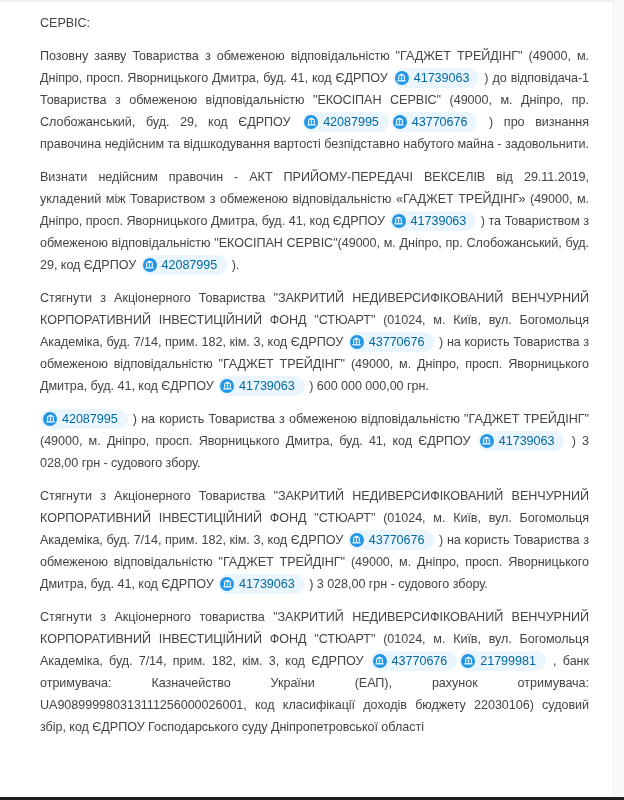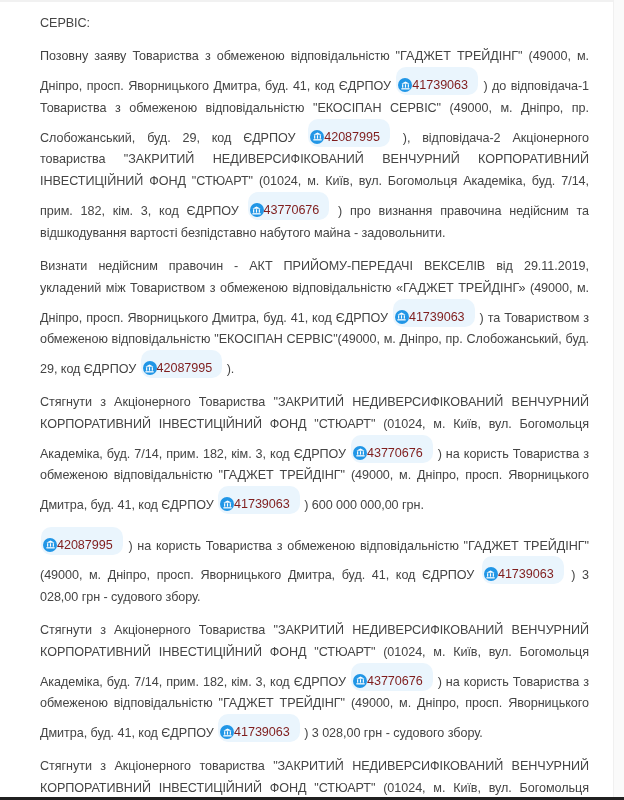--- a/index.html
+++ b/index.html
@@ -12,23 +12,23 @@
   .rightgutter { position:absolute; right:0; top:0; width:10px; height:800px; background:#fafafa; border-left:1px solid #f0f0f0; }
   .bottombar { position:absolute; left:0; bottom:0; width:624px; height:3px; background:#202020; }
   .doc {
     position:absolute; left:40px; top:12px; width:549px;
     font-size:12.6px; line-height:22px; text-align:justify;
     letter-spacing:-0.05px;
   }
   .doc p { margin:0 0 11px 0; }
   .doc p.head { margin-bottom:11px; }
   .badge {
-    display:inline-flex; align-items:center; 
-    background:#eaf5fd; color:#7f1d1d; border-radius:10px;
-    padding:8px 10px 0 2px; height:20px; line-height:20px; vertical-align:baseline;
+    display:inline-flex; align-items:center; gap:5px;
+    background:#eaf5fd; color:#0369a1; border-radius:10px;
+    padding:0 10px 0 2px; height:20px; line-height:20px; vertical-align:baseline;
     margin:0 1px;
   }
   .badge .ic {
     width:14px; height:14px; border-radius:50%; background:#2196e6;
     display:inline-flex; align-items:center; justify-content:center;
   }
   .badge .ic svg { display:block; }
 </style>
 </head>
 <body>
@@ -54,21 +54,21 @@
           <span class="ic">
             <svg width="9" height="9" viewBox="0 0 10 10">
               <path d="M5 0.6 L9.6 3 L0.4 3 Z" fill="#fff"></path>
               <rect x="1.2" y="3.6" width="1.3" height="3.8" fill="#fff"></rect>
               <rect x="4.35" y="3.6" width="1.3" height="3.8" fill="#fff"></rect>
               <rect x="7.5" y="3.6" width="1.3" height="3.8" fill="#fff"></rect>
               <rect x="0.4" y="8" width="9.2" height="1.4" fill="#fff"></rect>
             </svg>
           </span>
           <span class="code">42087995</span>
-        </span><span> ), відповідача-2 Акціонерного товариства "ЗАКРИТИЙ НЕДИВЕРСИФІКОВАНИЙ ВЕНЧУРНИЙ КОРПОРАТИВНИЙ ІНВЕСТИЦІЙНИЙ ФОНД "СТЮАРТ" (01024, м. Київ, вул. Богомольця Академіка, буд. 7/14, прим. 182, кім. 3, код ЄДРПОУ </span><span class="badge">
+        </span><span class="badge">
           <span class="ic">
             <svg width="9" height="9" viewBox="0 0 10 10">
               <path d="M5 0.6 L9.6 3 L0.4 3 Z" fill="#fff"></path>
               <rect x="1.2" y="3.6" width="1.3" height="3.8" fill="#fff"></rect>
               <rect x="4.35" y="3.6" width="1.3" height="3.8" fill="#fff"></rect>
               <rect x="7.5" y="3.6" width="1.3" height="3.8" fill="#fff"></rect>
               <rect x="0.4" y="8" width="9.2" height="1.4" fill="#fff"></rect>
             </svg>
           </span>
           <span class="code">43770676</span>

